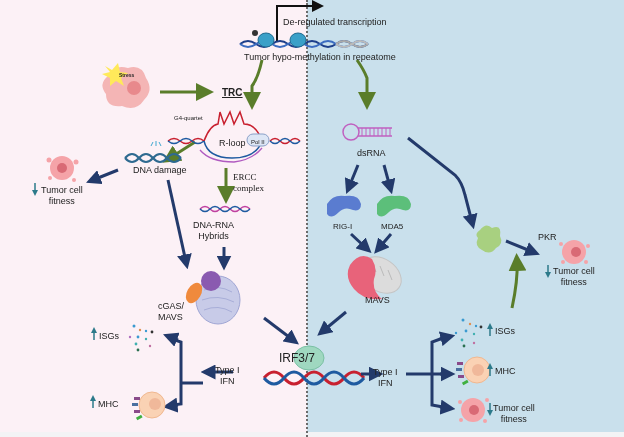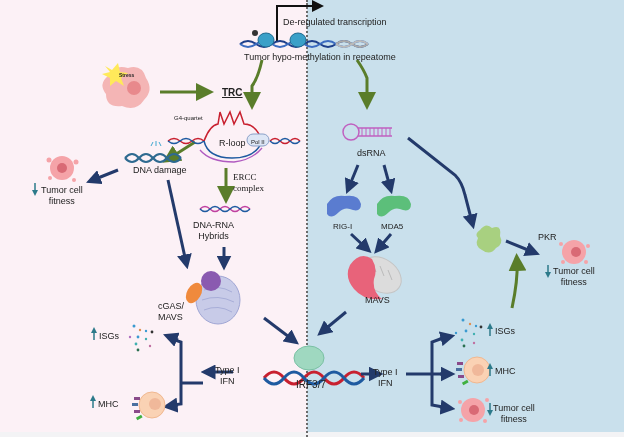--- a/index.html
+++ b/index.html
@@ -258,21 +258,21 @@
     <div>cGAS/</div>
     <div>MAVS</div>
   </div>
   <div class="lbl left" style="left:99px;top:331px;">ISGs</div>
   <div class="lbl left" style="left:98px;top:399px;">MHC</div>
   <div class="lbl" style="left:215px;top:365px;">
     <div>Type I</div>
     <div>IFN</div>
   </div>
 
-  <div class="lbl" style="left:296px;top:353px;font-size:10px;margin-top:26px;">IRF3/7</div>
+  <div class="lbl" style="left:279px;top:353px;font-size:12px;">IRF3/7</div>
 
   <div class="lbl" style="left:357px;top:148px;">dsRNA</div>
   <div class="lbl" style="left:333px;top:221px;font-size:8px;">RIG-I</div>
   <div class="lbl" style="left:381px;top:221px;font-size:8px;">MDA5</div>
   <div class="lbl" style="left:365px;top:295px;">MAVS</div>
   <div class="lbl" style="left:503px;top:232px;padding-left:35px;">PKR</div>
   <div class="lbl" style="left:553px;top:266px;">
     <div>Tumor cell</div>
     <div>fitness</div>
   </div>

